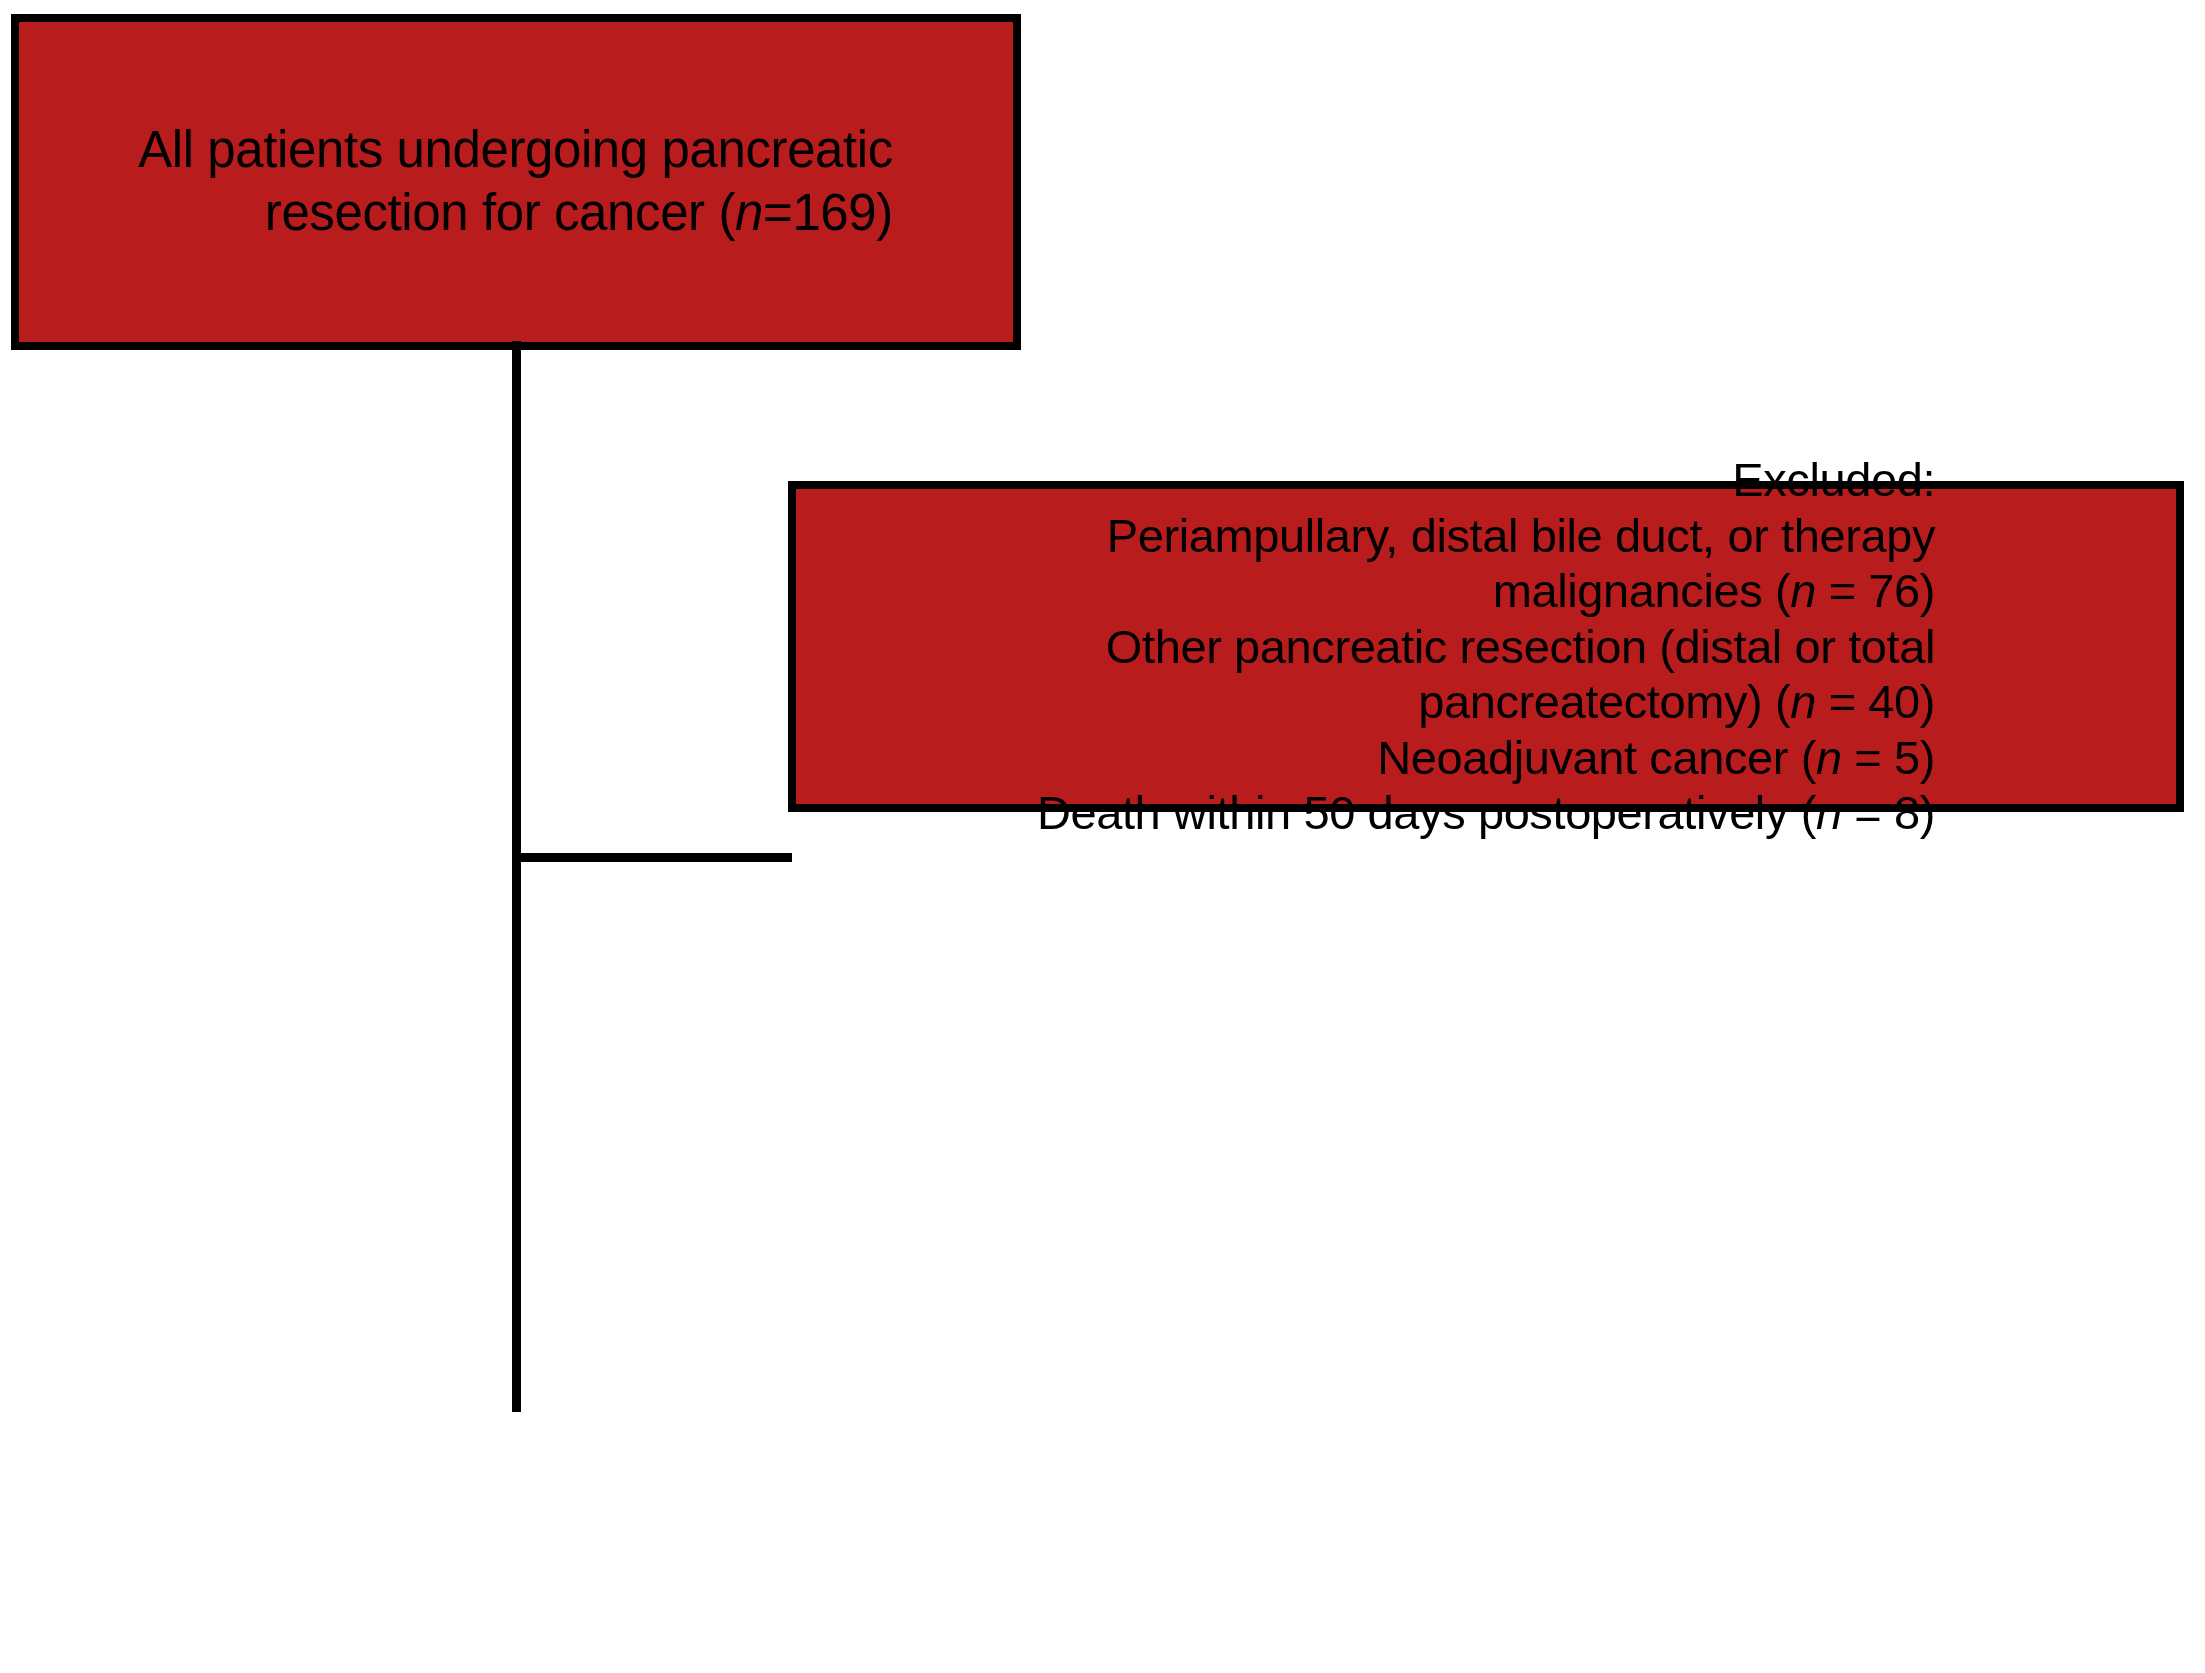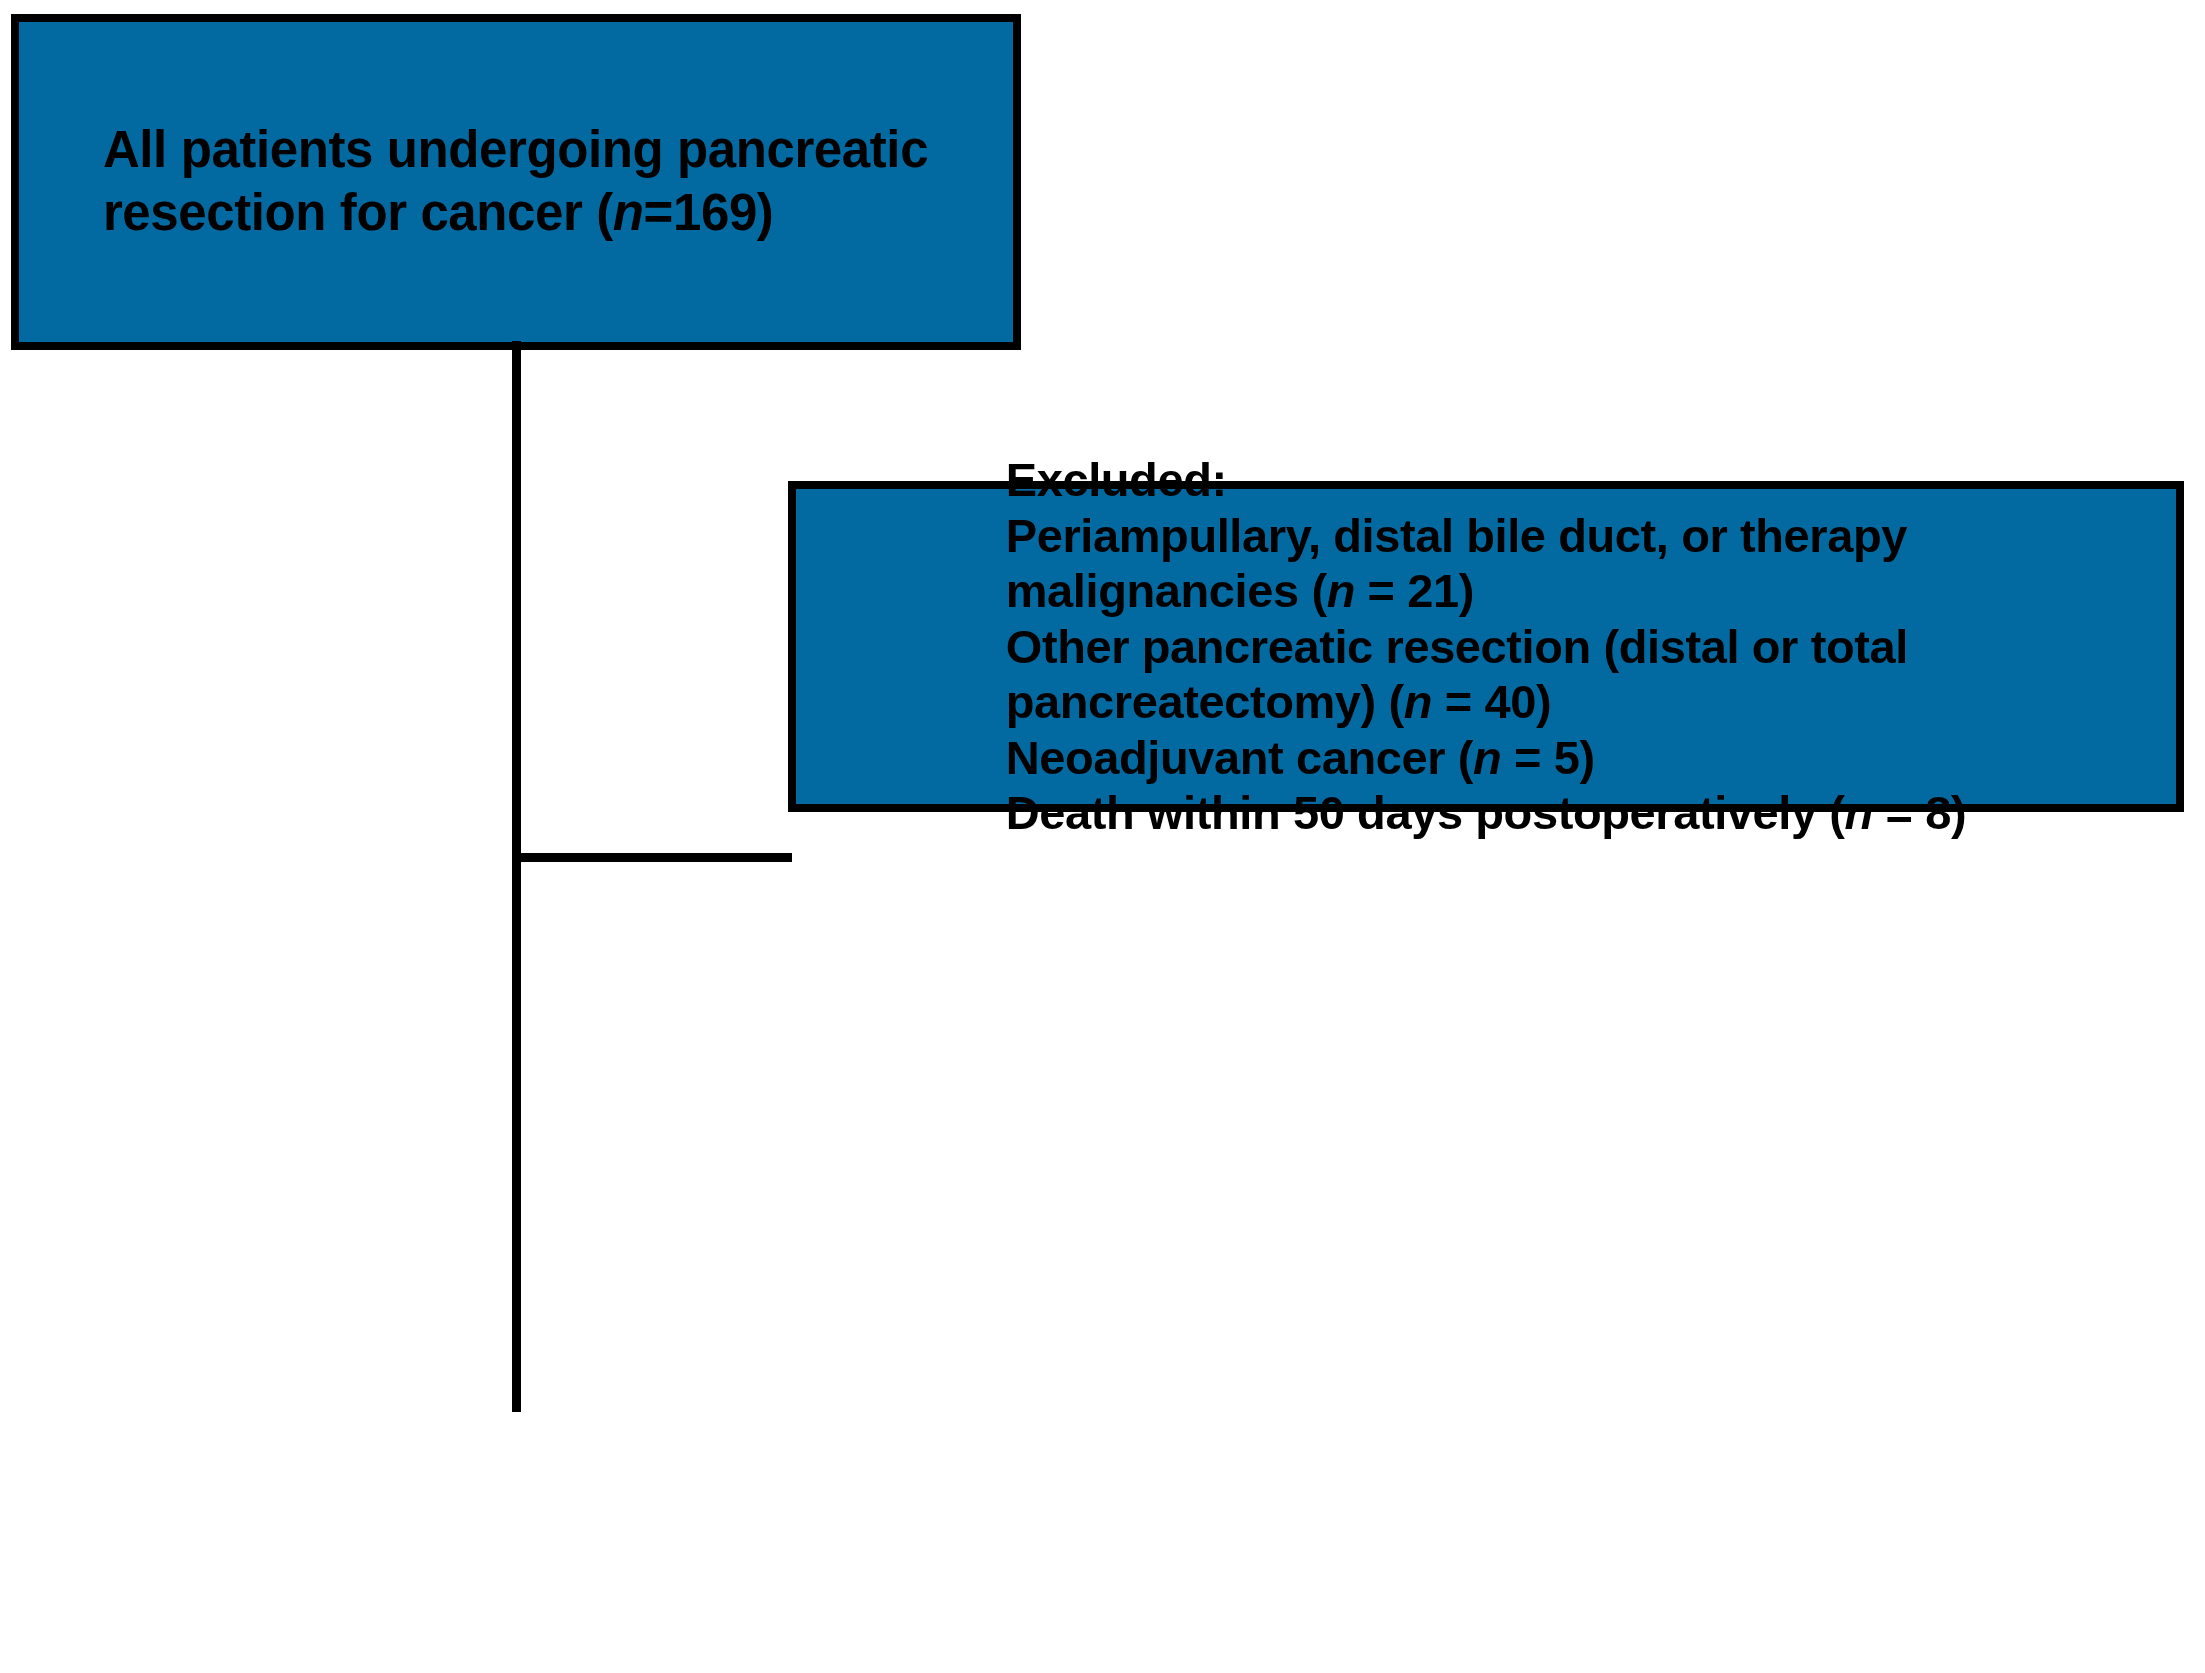--- a/index.html
+++ b/index.html
@@ -17,26 +17,25 @@
     height: 1674px;
     background: #ffffff;
     overflow: hidden;
   }
 
   
   .flow-box {
     position: absolute;
     box-sizing: border-box;
     border: 8.3px solid #000000;
-    background: #0369a1;
+    background: #b91c1c;
     display: flex;
     align-items: center;
     justify-content: center;
-    text-align: left;
-    font-weight: bold;
+    text-align: right;
   }
   .box-text {
     font-family: "Liberation Sans", sans-serif;
     color: #000000;
     line-height: 1.22;
     white-space: pre-line;
     letter-spacing: -0.4px;
   }
 
   
@@ -110,21 +109,21 @@
     <div class="box-text"><span>All patients undergoing pancreatic</span>
 <span>resection for cancer (</span><span class="stat-n">n</span><span>=169)</span></div>
   </div>
 
   <div class="connector" id="connector-trunk"></div>
   <div class="connector" id="connector-branch"></div>
 
   <div class="flow-box" id="box-excluded">
     <div class="box-text"><span>Excluded:</span>
 <span>Periampullary, distal bile duct, or therapy</span>
-<span>malignancies</span> (<span class="stat-n">n</span><span> = 21)</span>
+<span>malignancies</span> (<span class="stat-n">n</span><span> = 76)</span>
 <span>Other pancreatic resection (distal or total</span>
 <span>pancreatectomy)</span> (<span class="stat-n">n</span><span> = 40)</span>
 <span>Neoadjuvant cancer</span> (<span class="stat-n">n</span><span> = 5)</span>
 <span>Death within 50 days postoperatively</span> (<span class="stat-n">n</span><span> = 8)</span></div>
   </div>
 
 
 </div>
 
 

